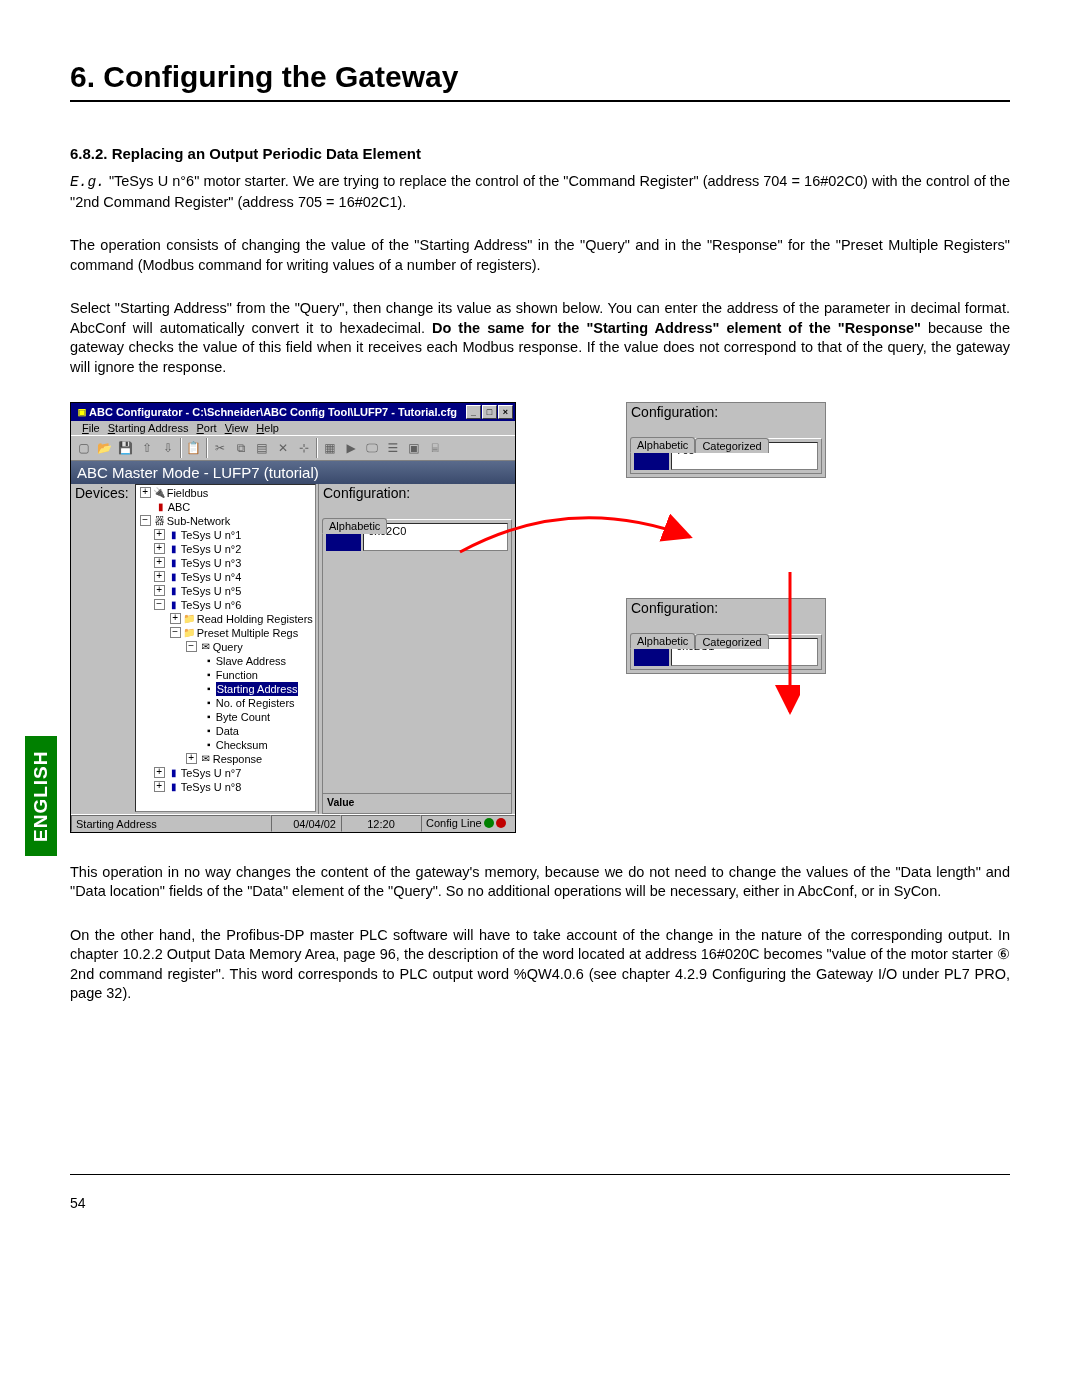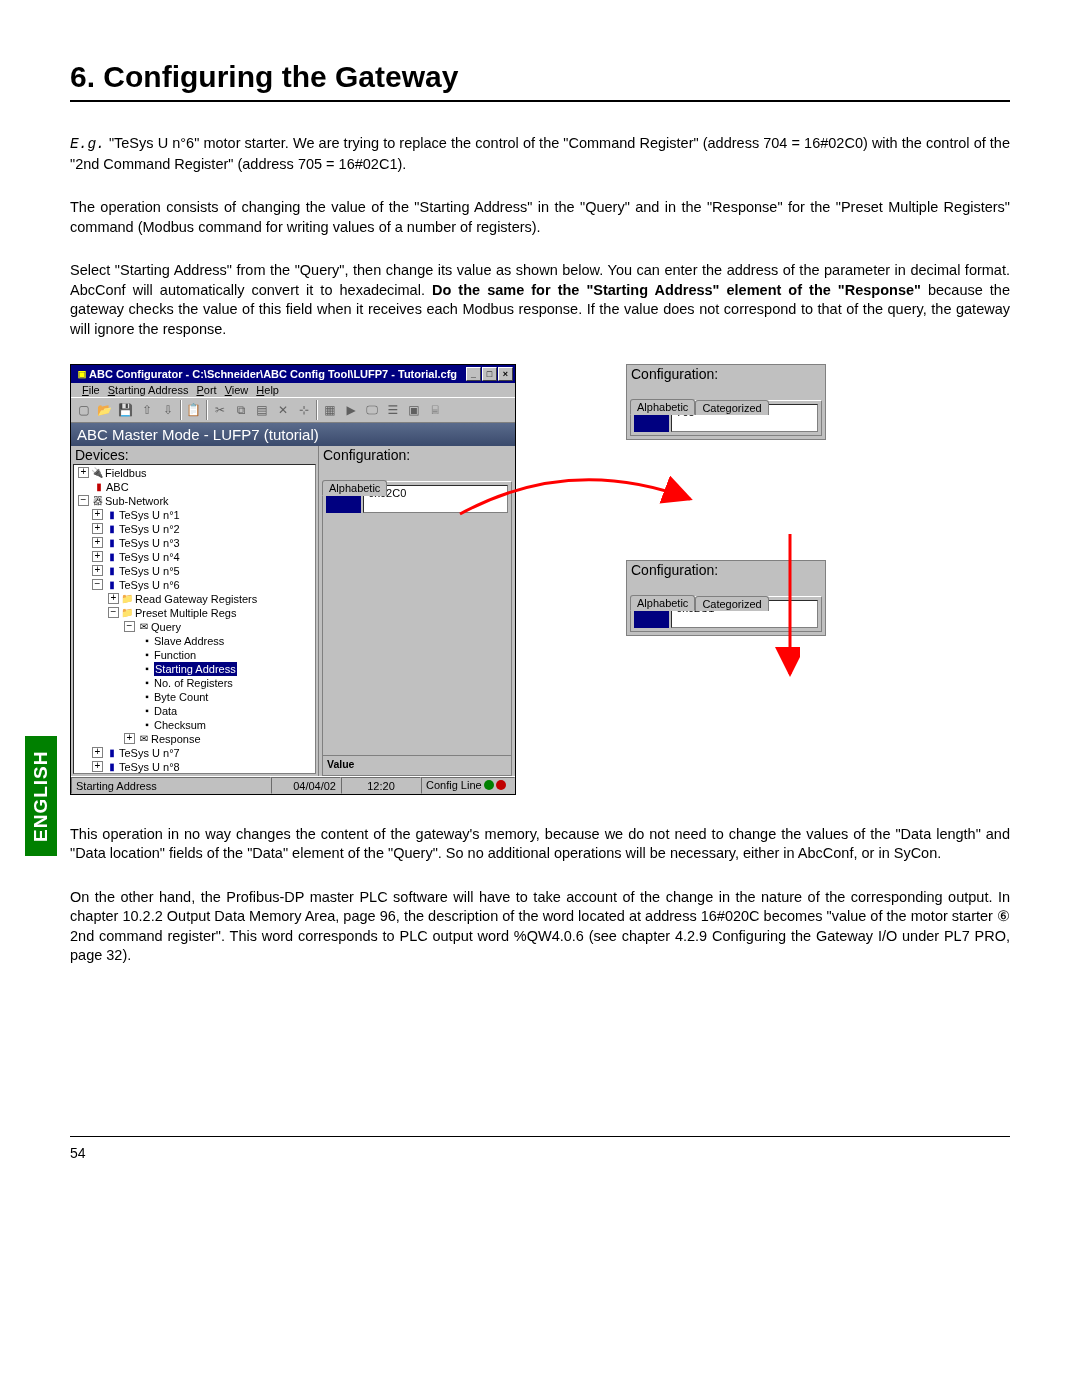--- a/index.html
+++ b/index.html
@@ -15,21 +15,21 @@
     min-height: 1397px;
     margin: 0 auto;
     padding: 60px 70px 30px 70px;
     position: relative;
   }
   .chapter-title {
     font-size: 30px;
     font-weight: bold;
     border-bottom: 2px solid #000;
     padding-bottom: 6px;
-    margin-bottom: 32px;
+    margin-bottom: 43px;
   }
   .section-title {
     font-size: 15px;
     font-weight: bold;
     margin-bottom: 10px;
   }
   .para {
     font-size: 14.5px;
     line-height: 1.35;
     margin-bottom: 24px;
@@ -123,21 +123,21 @@
     padding: 3px 6px;
   }
   .panels {
     display: flex;
     height: 330px;
     background: #c0c0c0;
   }
   .left-panel {
     width: 248px;
     border-right: 1px solid #808080;
-    display:flex; flex-direction:column;
+    display:flex; flex-direction:row;
   }
   .panel-label {
     font-size: 14px;
     padding: 1px 4px;
     background:#c0c0c0;
   }
   .tree {
     flex:1;
     background:#fff;
     border: 1px inset #808080;
@@ -216,31 +216,32 @@
   
   .arrow-svg {
     position:absolute;
     pointer-events:none;
     z-index:5;
   }
 
   .footer-line {
     border-top: 1px solid #000;
     margin-top: 170px;
-    padding-top: 8px;
+    padding-top: 20px;
     font-size: 14px;
   }
 </style>
 </head>
 <body>
 
 <div class="page">
 
   <div class="chapter-title">6. Configuring the Gateway</div>
 
+  <div class="section-title">6.8.2. Replacing an Output Periodic Data Element</div>
 
   <div class="para">
     <span class="eg">E.g.</span><span> "TeSys U n°6" motor starter. We are trying to replace the control of the "Command Register" (address 704 = 16#02C0) with the control of the "2nd Command Register" (address 705 = 16#02C1).</span>
   </div>
 
   <div class="para">The operation consists of changing the value of the "Starting Address" in the "Query" and in the "Response" for the "Preset Multiple Registers" command (Modbus command for writing values of a number of registers).</div>
 
   <div class="para">
     <span>Select "Starting Address" from the "Query", then change its value as shown below. You can enter the address of the parameter in decimal format. AbcConf will automatically convert it to hexadecimal. </span><span class="b">Do the same for the "Starting Address" element of the "Response"</span><span> because the gateway checks the value of this field when it receives each Modbus response. If the value does not correspond to that of the query, the gateway will ignore the response.</span>
   </div>
@@ -341,21 +342,21 @@
             <div class="tree-row">
                 <span class="sp1"></span>
                 <span class="tw">−</span>
                 <span class="ticon blue">▮</span>
                 <span>TeSys U n°6</span>
               </div>
             <div class="tree-row">
                 <span class="sp2"></span>
                 <span class="tw">+</span>
                 <span class="ticon yellow">📁</span>
-                <span>Read Gateway Registers</span>
+                <span>Read Holding Registers</span>
               </div>
             <div class="tree-row">
                 <span class="sp2"></span>
                 <span class="tw">−</span>
                 <span class="ticon yellow">📁</span>
                 <span>Preset Multiple Regs</span>
               </div>
             <div class="tree-row">
                 <span class="sp3"></span>
                 <span class="tw">−</span>

